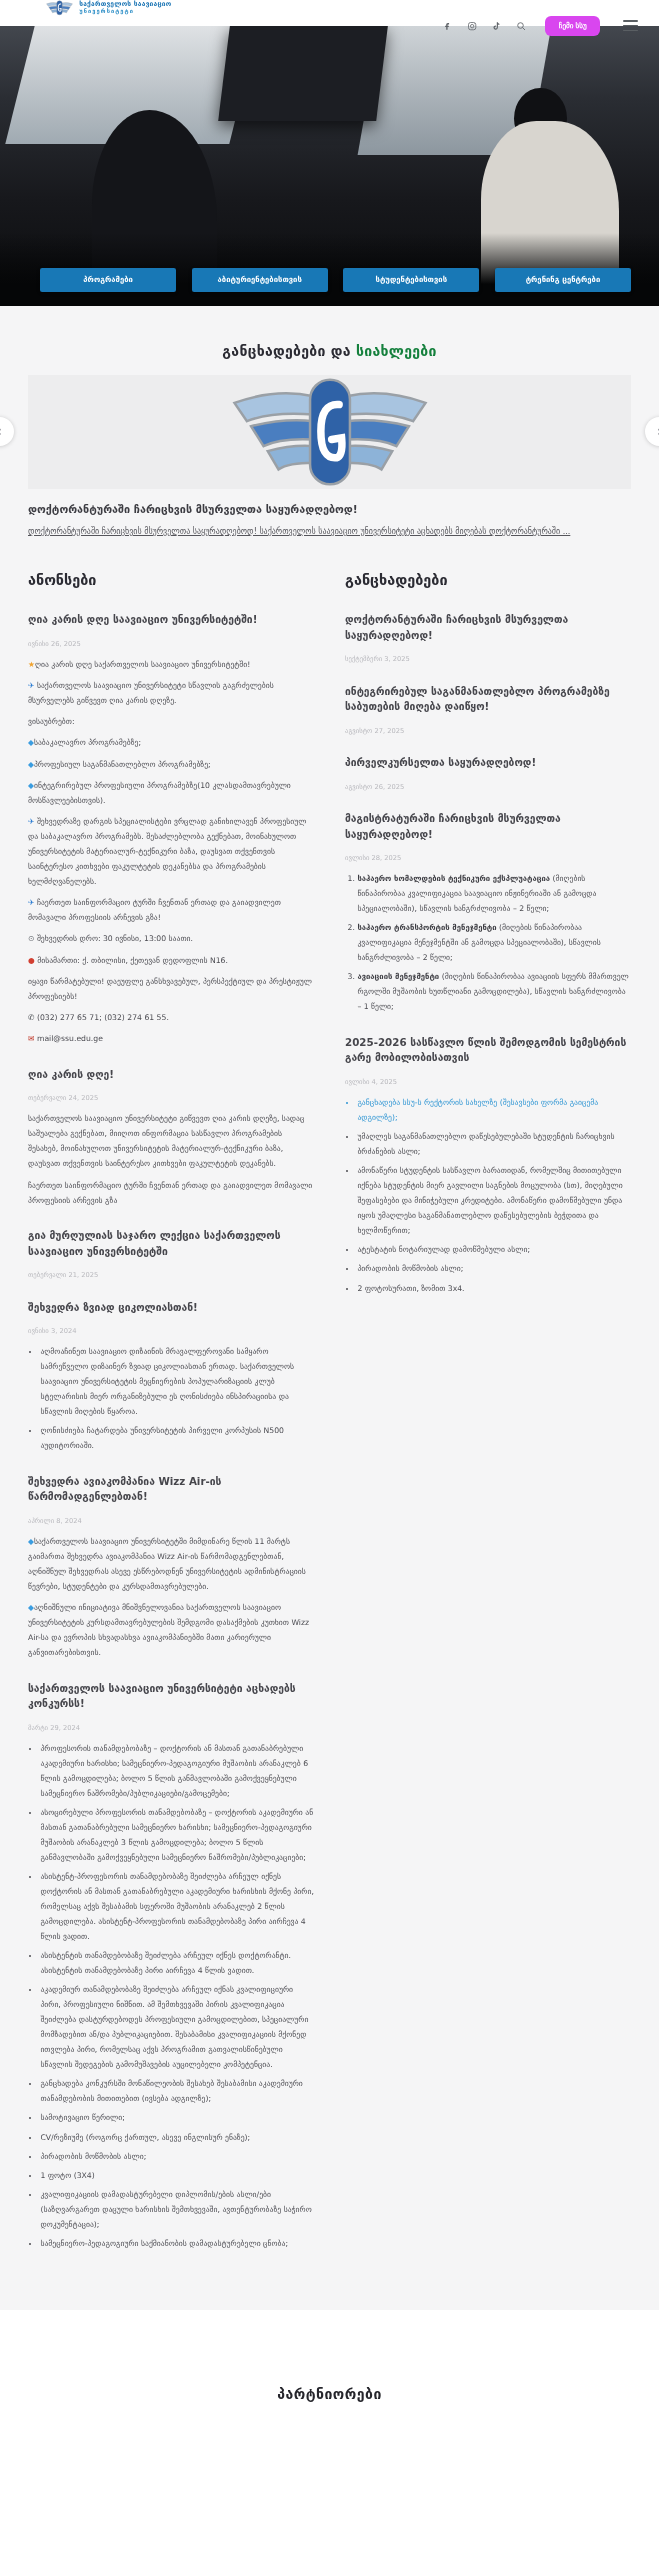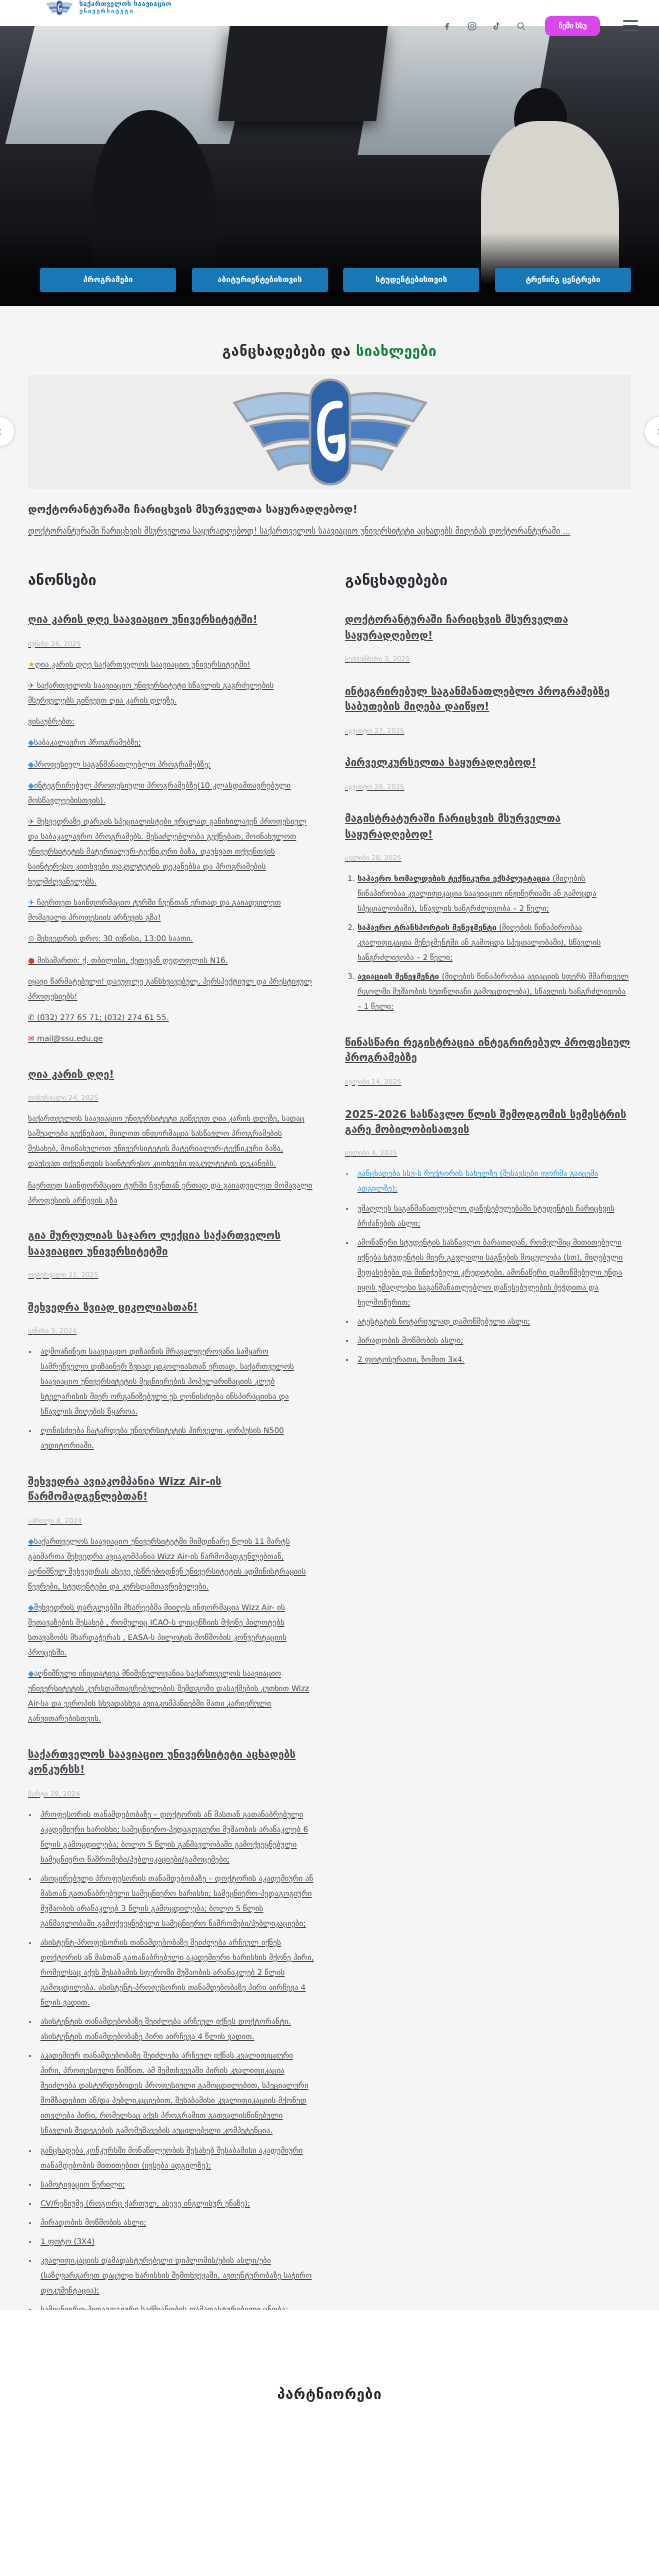--- a/index.html
+++ b/index.html
@@ -41,21 +41,21 @@
   .car-image { height:114px; background:#ededee; display:flex; align-items:center; justify-content:center; overflow:hidden; }
   .car-title { margin-top:14.4px; font-size:10.8px; font-weight:800; color:#3c3c42; }
   .car-excerpt { margin-top:8.2px; font-size:8px; color:#55555b; line-height:1.9;text-decoration:underline; }
   .car-arrow { position:absolute; top:42px; width:29px; height:29px; border-radius:50%; background:#ffffff; box-shadow:0 0.5px 4.1px rgba(0,0,0,.18); display:flex; align-items:center; justify-content:center; font-size:13.4px; color:#9a9aa0; cursor:pointer; }
   .car-arrow.left { left:-43px; }
   .car-arrow.right { right:-43px; }
 
   .columns { display:flex; gap:31px; margin-top:33px; }
   .col { flex:1; min-width:0; }
   .col-heading { font-size:14.4px; font-weight:800; color:#2b2b33; margin-bottom:24px; }
-  article.post { margin-bottom:20.6px;text-decoration:underline; }
+  article.post { margin-bottom:20.6px; }
   .post-title { font-size:10.3px; font-weight:800; color:#46464c; line-height:1.5; }
   .post-date { font-size:6.7px; color:#b8b8bd; margin-top:12px; }
   .post-body { margin-top:9px; }
   .post-body p { font-size:7.7px; line-height:1.95; color:#4c4c52; margin:0 0 6.2px; }
   .post-body ul, .post-body ol { margin:0 0 6.2px 12.4px; }
   .post-body li { font-size:7.7px; line-height:1.95; color:#4c4c52; margin-bottom:4.1px; }
   .post-body li b { color:#3c3c42; }
   li.link-li { color:#2e95d3; }
   .em { font-style:normal; }
   .em-star { color:#f0a330; } .em-plane { color:#2d7dd2; } .em-diamond { color:#3b9de0; }
@@ -204,21 +204,20 @@
               <li>აღმოაჩინეთ საავიაციო დიზაინის მრავალფეროვანი სამყარო სამრეწველო დიზაინერ ზვიად ციკოლიასთან ერთად. საქართველოს საავიაციო უნივერსიტეტის მეცნიერების პოპულარიზაციის კლუბ სტელარისის მიერ ორგანიზებული ეს ღონისძიება ინსპირაციისა და სწავლის მიღების წყაროა.</li>
               <li>ღონისძიება ჩატარდება უნივერსიტეტის პირველი კორპუსის N500 აუდიტორიაში.</li>
             </ul>
           </div>
         </article>
         <article class="post">
           <h3 class="post-title">შეხვედრა ავიაკომპანია Wizz Air-ის წარმომადგენლებთან!</h3>
           <div class="post-date">აპრილი 8, 2024</div>
           <div class="post-body">
             <p><span class="em em-diamond">◆</span>საქართველოს საავიაციო უნივერსიტეტში მიმდინარე წლის 11 მარტს გაიმართა შეხვედრა ავიაკომპანია Wizz Air-ის წარმომადგენლებთან, აღნიშნულ შეხვედრას ასევე ესწრებოდნენ უნივერსიტეტის ადმინისტრაციის წევრები, სტუდენტები და კურსდამთავრებულები.</p>
-            <p><span class="em em-diamond">◆</span>შეხვედრის ფარგლებში მხარეებმა მიიღეს ინფორმაცია Wizz Air- ის შეთავაზების შესახებ , რომელიც ICAO-ს ლიცენზიის მქონე პილოტებს სთავაზობს მხარდაჭერას , EASA-ს პილოტის მოწმობის კონვერტაციის პროცესში.</p>
             <p><span class="em em-diamond">◆</span>აღნიშნული ინიციატივა მნიშვნელოვანია საქართველოს საავიაციო უნივერსიტეტის კურსდამთავრებულების შემდგომი დასაქმების კუთხით Wizz Air-სა და ევროპის სხვადასხვა ავიაკომპანიებში მათი კარიერული განვითარებისთვის.</p>
           </div>
         </article>
         <article class="post">
           <h3 class="post-title">საქართველოს საავიაციო უნივერსიტეტი აცხადებს კონკურსს!</h3>
           <div class="post-date">მარტი 29, 2024</div>
           <div class="post-body">
             <ul>
               <li>პროფესორის თანამდებობაზე – დოქტორის ან მასთან გათანაბრებული აკადემიური ხარისხი; სამეცნიერო-პედაგოგიური მუშაობის არანაკლებ 6 წლის გამოცდილება; ბოლო 5 წლის განმავლობაში გამოქვეყნებული სამეცნიერო ნაშრომები/პუბლიკაციები/გამოცემები;</li>
               <li>ასოცირებული პროფესორის თანამდებობაზე – დოქტორის აკადემიური ან მასთან გათანაბრებული სამეცნიერო ხარისხი; სამეცნიერო-პედაგოგიური მუშაობის არანაკლებ 3 წლის გამოცდილება; ბოლო 5 წლის განმავლობაში გამოქვეყნებული სამეცნიერო ნაშრომები/პუბლიკაციები;</li>
@@ -255,24 +254,20 @@
           <div class="post-date">ივლისი 28, 2025</div>
           <div class="post-body">
             <ol>
               <li><b>საჰაერო ხომალდების ტექნიკური ექსპლუატაცია</b> (მიღების წინაპირობაა კვალიფიკაცია საავიაციო ინჟინერიაში ან გამოცდა სპეციალობაში), სწავლის ხანგრძლივობა – 2 წელი;</li>
               <li><b>საჰაერო ტრანსპორტის მენეჯმენტი</b> (მიღების წინაპირობაა კვალიფიკაცია მენეჯმენტში ან გამოცდა სპეციალობაში), სწავლის ხანგრძლივობა – 2 წელი;</li>
               <li><b>ავიაციის მენეჯმენტი</b> (მიღების წინაპირობაა ავიაციის სფერს მმართველ რგოლში მუშაობის ხუთწლიანი გამოცდილება), სწავლის ხანგრძლივობა – 1 წელი;</li>
             </ol>
           </div>
         </article>
         <article class="post">
-          <h3 class="post-title">წინასწარი რეგისტრაცია ინტეგრირებულ პროფესიულ პროგრამებზე</h3>
-          <div class="post-date">ივლისი 14, 2025</div>
-        </article>
-        <article class="post">
           <h3 class="post-title">2025-2026 სასწავლო წლის შემოდგომის სემესტრის გარე მობილობისათვის</h3>
           <div class="post-date">ივლისი 4, 2025</div>
           <div class="post-body">
             <ul>
               <li class="link-li">განცხადება სსუ-ს რექტორის სახელზე (შესავსები ფორმა გაიცემა ადგილზე);</li>
               <li>უმაღლეს საგანმანათლებლო დაწესებულებაში სტუდენტის ჩარიცხვის ბრძანების ასლი;</li>
               <li>ამონაწერი სტუდენტის სასწავლო ბარათიდან, რომელშიც მითითებული იქნება სტუდენტის მიერ გავლილი საგნების მოცულობა (სთ), მიღებული შეფასებები და მინიჭებული კრედიტები. ამონაწერი დამოწმებული უნდა იყოს უმაღლესი საგანმანათლებლო დაწესებულების ბეჭდითა და ხელმოწერით;</li>
               <li>ატესტატის ნოტარიულად დამოწმებული ასლი;</li>
               <li>პირადობის მოწმობის ასლი;</li>
               <li>2 ფოტოსურათი, ზომით 3x4.</li>

